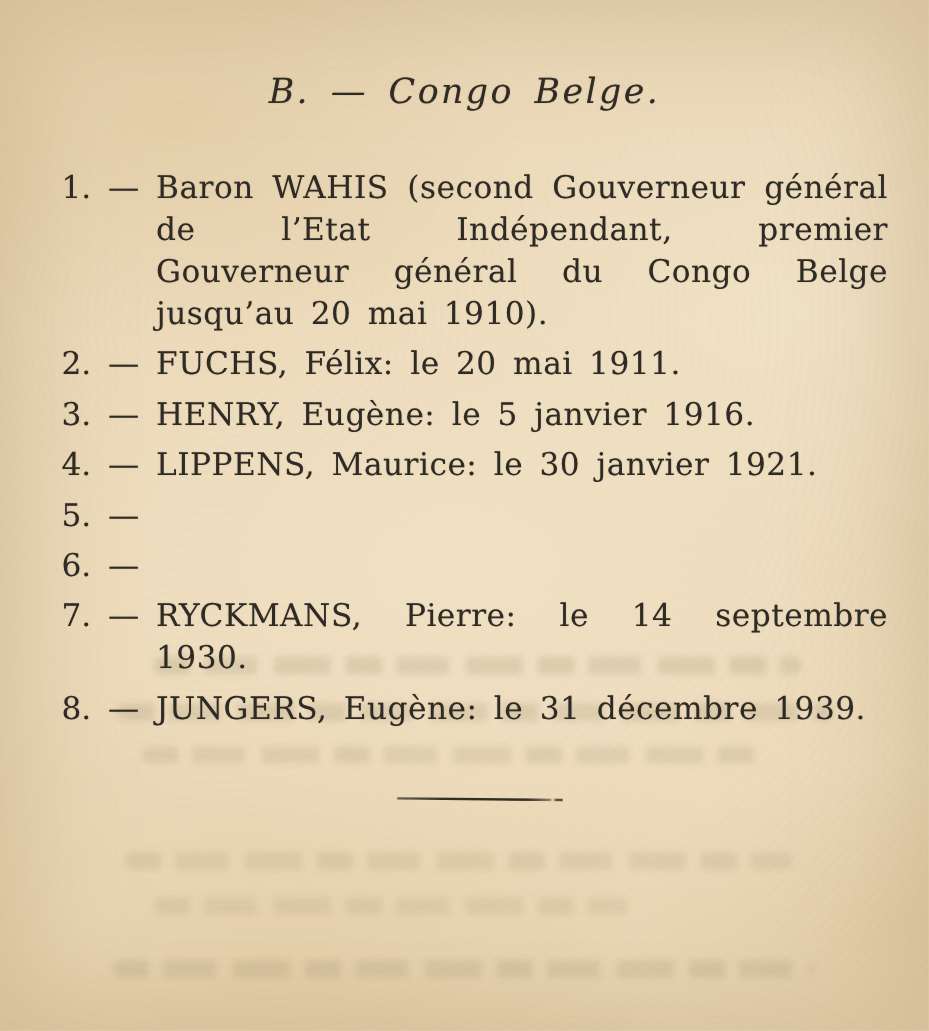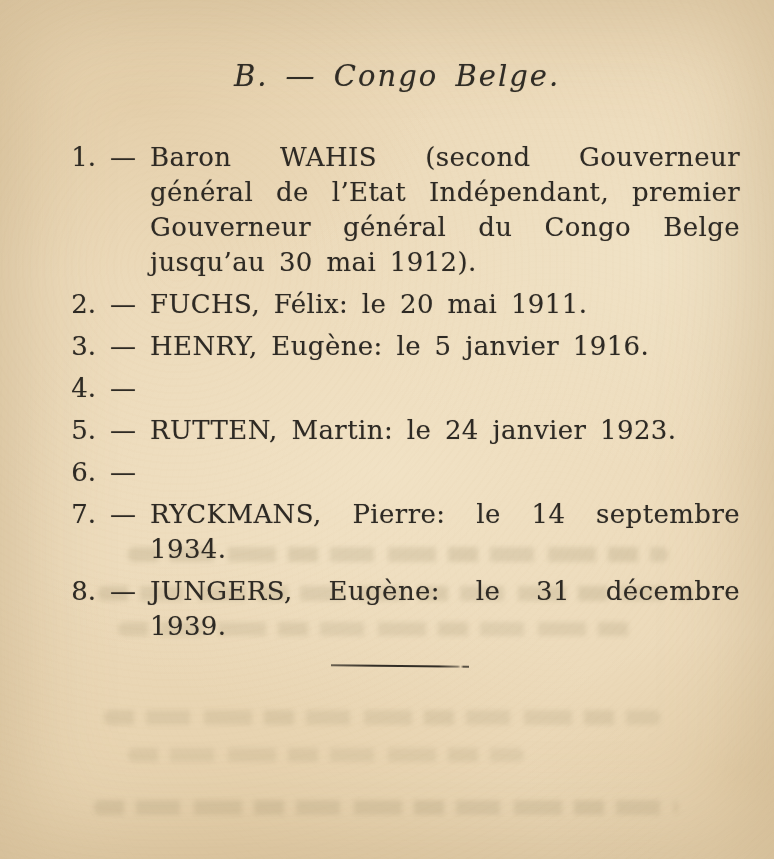--- a/index.html
+++ b/index.html
@@ -40,21 +40,20 @@
     background-image:
       repeating-radial-gradient(circle at 23% 31%, rgba(188,160,118,0.06) 0 2px, transparent 2px 7px),
       repeating-radial-gradient(circle at 71% 64%, rgba(188,160,118,0.05) 0 1px, transparent 1px 6px);
     pointer-events: none;
   }
 
   .content {
     position: relative;
     z-index: 3;
     color: #2e2a24;
-    padding-left: 20px;
   }
 
   .doc-title {
     margin: 58px 0 0 0;
     text-align: center;
     font-style: italic;
     font-weight: normal;
     font-size: 29px;
     line-height: 36px;
     letter-spacing: 2px;
@@ -154,49 +153,49 @@
 
 </div>
 
 <div class="content">
   <h1 class="doc-title">B. — Congo Belge.</h1>
 
   <ol class="gov-list">
     <li class="entry">
       <span class="entry-number">1.</span>
       <span class="entry-separator">—</span>
-      <span class="entry-text">Baron WAHIS (second Gouverneur général de l’Etat Indépendant, premier Gouverneur général du Congo Belge jusqu’au 30 mai 1912).</span>
+      <span class="entry-text">Baron WAHIS (second Gouverneur général de l’Etat Indépendant, premier Gouverneur général du Congo Belge jusqu’au 20 mai 1910).</span>
     </li>
     <li class="entry">
       <span class="entry-number">2.</span>
       <span class="entry-separator">—</span>
       <span class="entry-text">FUCHS, Félix: le 20 mai 1911.</span>
     </li>
     <li class="entry">
       <span class="entry-number">3.</span>
       <span class="entry-separator">—</span>
       <span class="entry-text">HENRY, Eugène: le 5 janvier 1916.</span>
     </li>
     <li class="entry">
       <span class="entry-number">4.</span>
       <span class="entry-separator">—</span>
+      <span class="entry-text">LIPPENS, Maurice: le 30 janvier 1921.</span>
     </li>
     <li class="entry">
       <span class="entry-number">5.</span>
       <span class="entry-separator">—</span>
-      <span class="entry-text">RUTTEN, Martin: le 24 janvier 1923.</span>
     </li>
     <li class="entry">
       <span class="entry-number">6.</span>
       <span class="entry-separator">—</span>
     </li>
     <li class="entry">
       <span class="entry-number">7.</span>
       <span class="entry-separator">—</span>
-      <span class="entry-text">RYCKMANS, Pierre: le 14 septembre 1934.</span>
+      <span class="entry-text">RYCKMANS, Pierre: le 14 septembre 1930.</span>
     </li>
     <li class="entry">
       <span class="entry-number">8.</span>
       <span class="entry-separator">—</span>
       <span class="entry-text">JUNGERS, Eugène: le 31 décembre 1939.</span>
     </li>
   </ol>
 </div>
 
 <div class="divider"></div>

